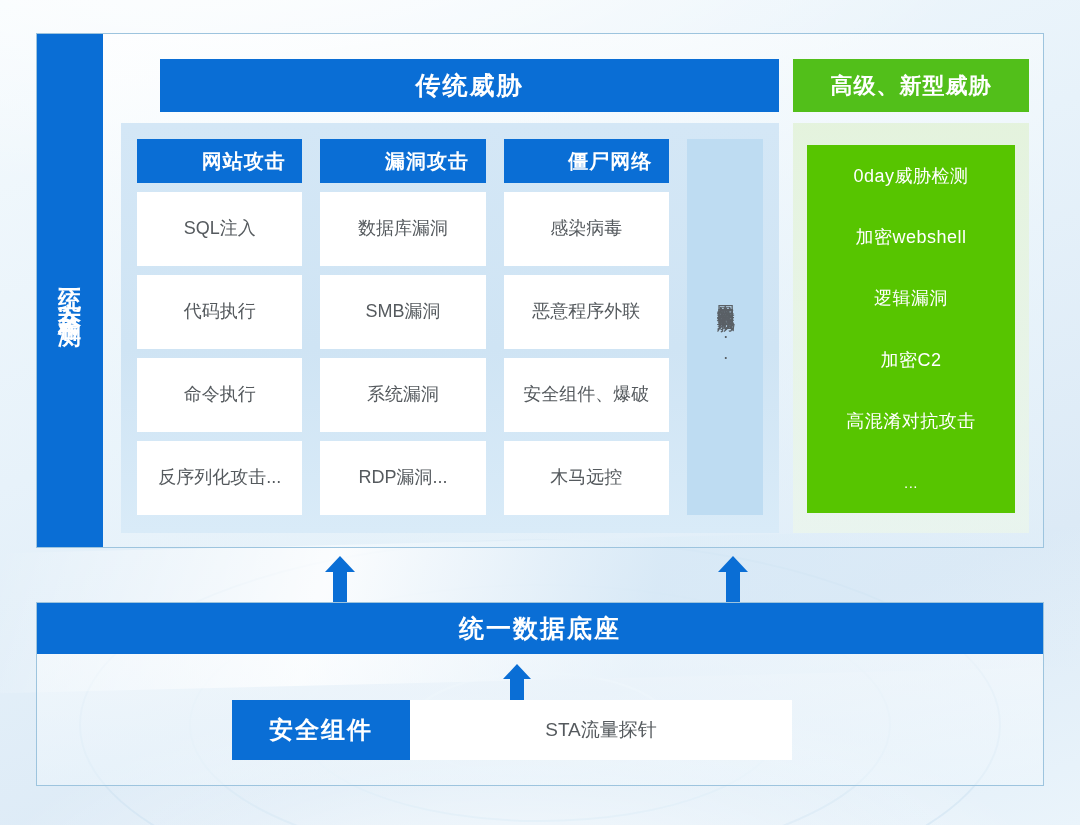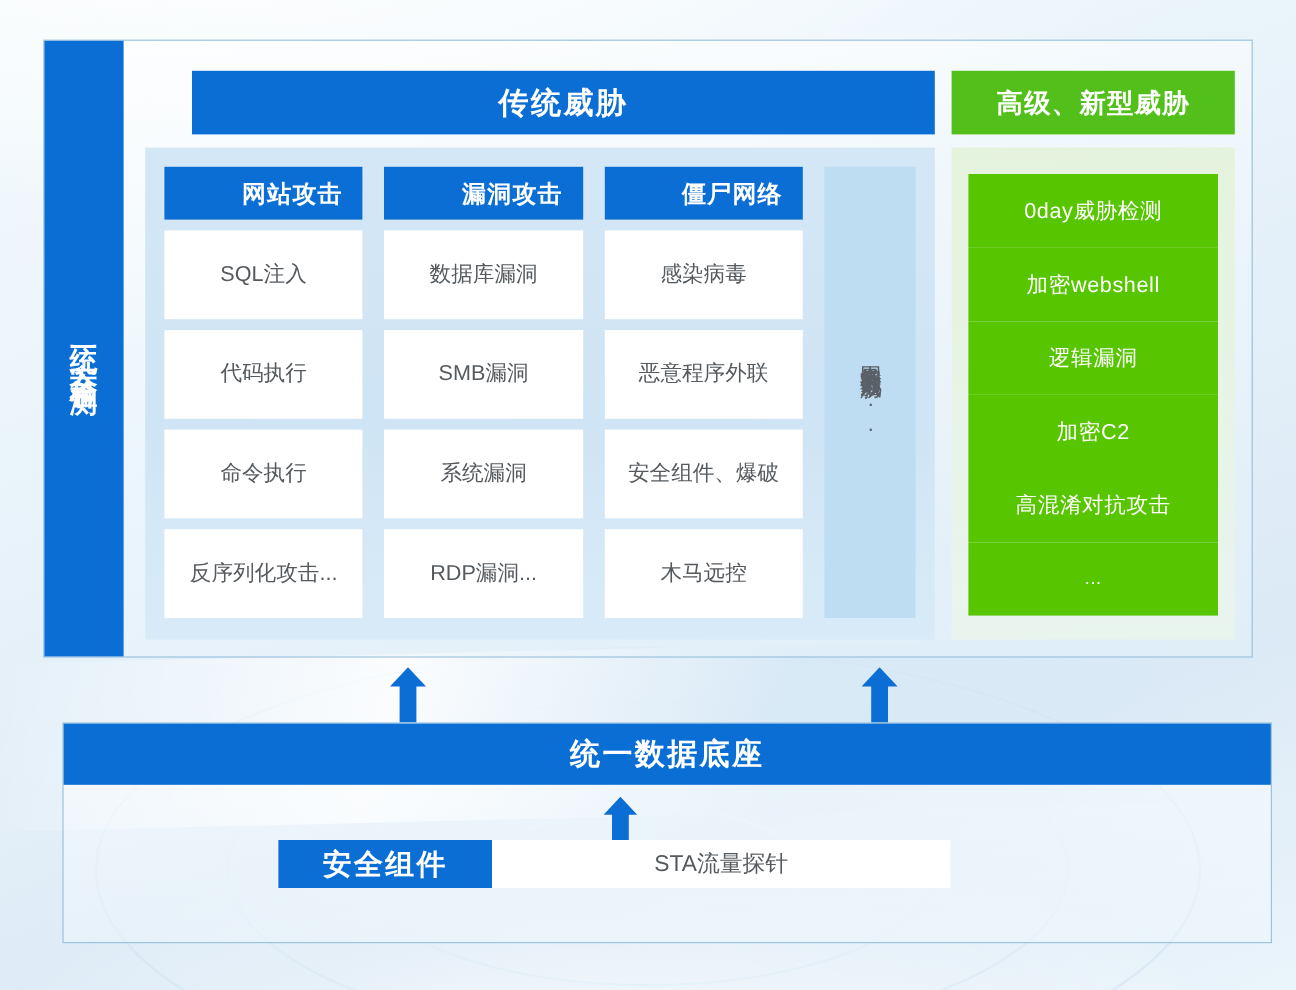--- a/index.html
+++ b/index.html
@@ -208,21 +208,21 @@
     width: 30px;
     height: 46px;
   }
   #arrow-left  { left: 325px; top: 556px; }
   #arrow-right { left: 718px; top: 556px; }
   #arrow-mid   { left: 503px; top: 664px; width: 28px; height: 44px; }
 
   
   #data-base-frame {
     position: absolute;
-    left: 52px;
+    left: 36px;
     top: 602px;
     width: 1008px;
     height: 184px;
     border: 1px solid #9dc4de;
     box-sizing: border-box;
     background: linear-gradient(180deg, rgba(255,255,255,.55) 0%, rgba(240,248,253,.45) 100%);
     z-index: 2;
   }
   #data-base-bar {
     position: absolute;
@@ -239,21 +239,21 @@
     letter-spacing: 2px;
     box-sizing: border-box;
   }
 
   
   #component-row {
     position: absolute;
     left: 232px;
     top: 700px;
     width: 560px;
-    height: 40px;
+    height: 60px;
     display: flex;
     z-index: 3;
   }
   #security-component-label {
     flex: 0 0 178px;
     background: #0a6ed5;
     color: #fff;
     font-size: 24px;
     font-weight: bold;
     letter-spacing: 2px;

